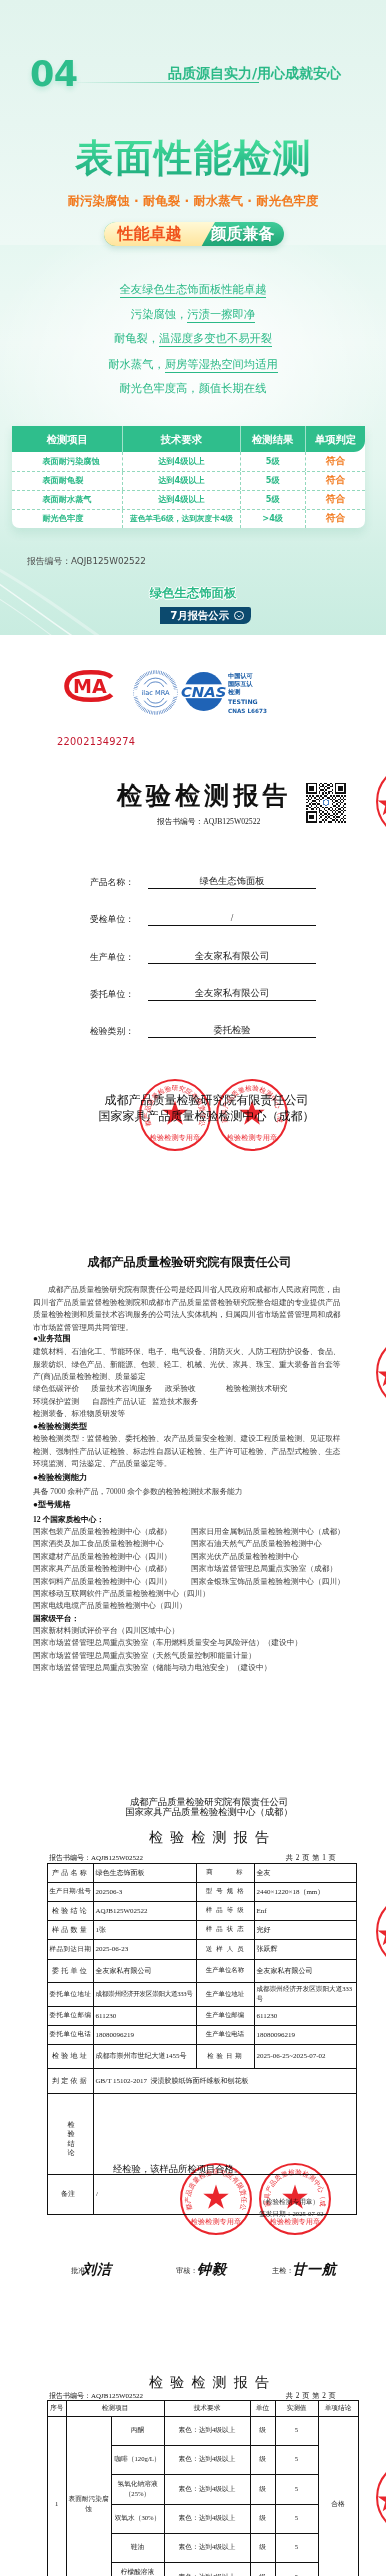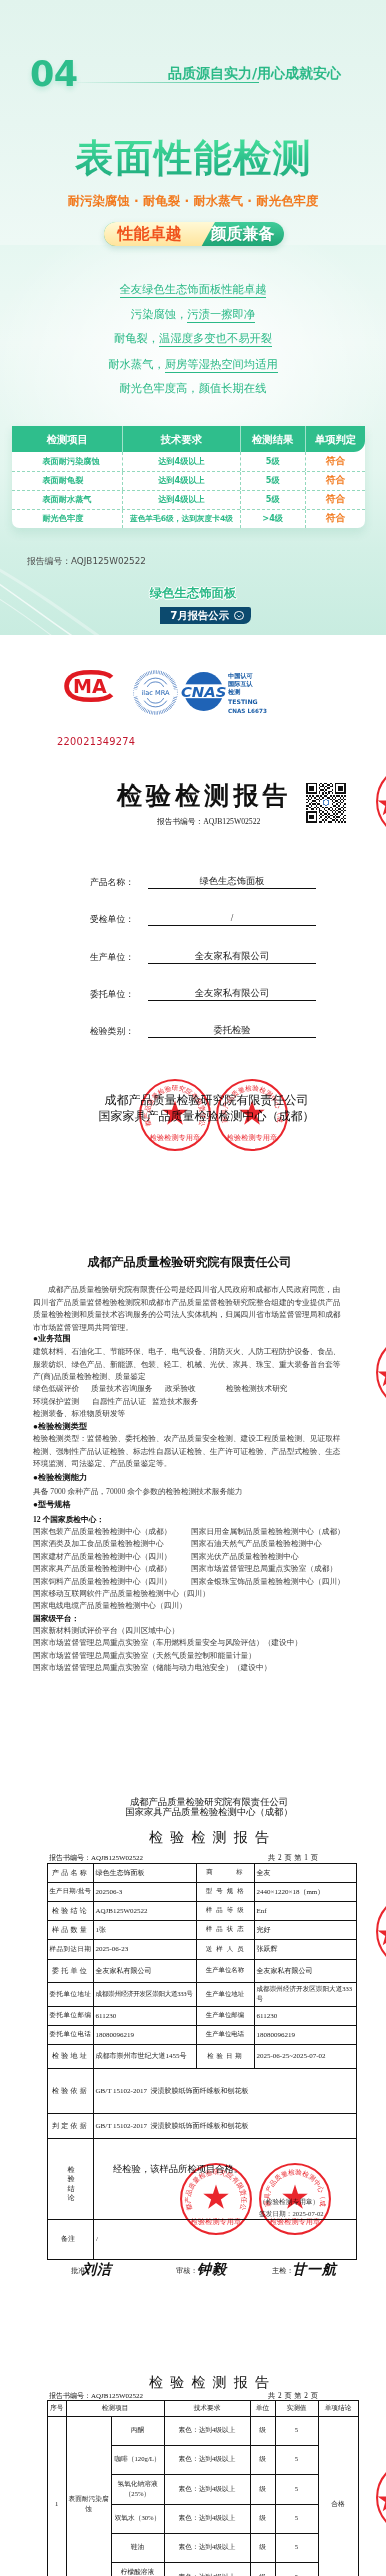--- a/index.html
+++ b/index.html
@@ -61,21 +61,21 @@
 
 .intro-title{left:0;top:1255px;width:379px;text-align:center;font-size:12px;line-height:15.5px;font-weight:bold;color:#111;white-space:nowrap;}
 .ln{position:absolute;left:33px;font-size:7.7px;line-height:10.3px;color:#3c3c3c;white-space:nowrap;}
 .hd{font-weight:bold;font-size:8.2px;color:#111;}
 .sub-hd{font-weight:bold;color:#111;}
 
 
 .rpt-org{left:106px;width:206px;text-align:center;font-size:9.3px;line-height:10.3px;color:#111;white-space:nowrap;}
 .rpt-title{left:106px;width:206px;text-align:center;font-size:14px;line-height:16.5px;letter-spacing:7.2px;padding-left:7.2px;color:#111;white-space:nowrap;}
 .rpt-no{left:49px;font-size:7px;line-height:8.2px;color:#111;white-space:nowrap;}
-.rpt-page{left:268px;width:86px;text-align:left;font-size:7.2px;line-height:8.2px;color:#111;white-space:nowrap;letter-spacing:0.5px;}
+.rpt-page{left:268px;width:86px;text-align:center;font-size:7.2px;line-height:8.2px;color:#111;white-space:nowrap;letter-spacing:0.5px;}
 table.rpt{position:absolute;left:47px;width:310px;border-collapse:collapse;table-layout:fixed;}
 table.rpt td,table.rpt th{border:1px solid #111;padding:0;vertical-align:middle;color:#222;}
 .rpt1 td{font-size:7px;}
 .rpt1 .lbl{text-align:justify;text-align-last:justify;padding:0 6.2px 0 4.1px;white-space:nowrap;}
 .rpt1 .lbl.tight{padding:0 2.1px 0 1.5px;font-size:6.4px;}
 .rpt1 .lbl.r{padding:0 10.3px 0 8.8px;font-size:6.4px;}
 .rpt1 .val{padding-left:1.5px;white-space:nowrap;}
 .rpt1 .val.wrap{white-space:normal;line-height:1.45;padding-right:2.1px;}
 .rpt1 .val.sq{letter-spacing:-0.3px;}
 .rpt1 .pre{white-space:pre;}
@@ -364,24 +364,20 @@
       <td class="val">18080096219</td>
       <td class="lbl r">生产单位电话</td>
       <td class="val">18080096219</td>
     </tr>
     <tr style="height:24px">
       <td class="lbl">检验地址</td>
       <td class="val">成都市崇州市世纪大道1455号</td>
       <td class="lbl r" style="padding:0 12.4px 0 10.3px">检验日期</td>
       <td class="val">2025-06-25~2025-07-02</td>
     </tr>
-    <tr style="height:45px">
-      <td class="lbl">检验依据</td>
-      <td class="val pre" colspan="3">GB/T 15102-2017  浸渍胶膜纸饰面纤维板和刨花板</td>
-    </tr>
     <tr style="height:25px">
       <td class="lbl">判定依据</td>
       <td class="val pre" colspan="3">GB/T 15102-2017  浸渍胶膜纸饰面纤维板和刨花板</td>
     </tr>
     <tr style="height:81px">
       <td style="text-align:center">
             <div class="vlabel">检验结论</div>
           </td>
       <td colspan="3"></td>
     </tr>

